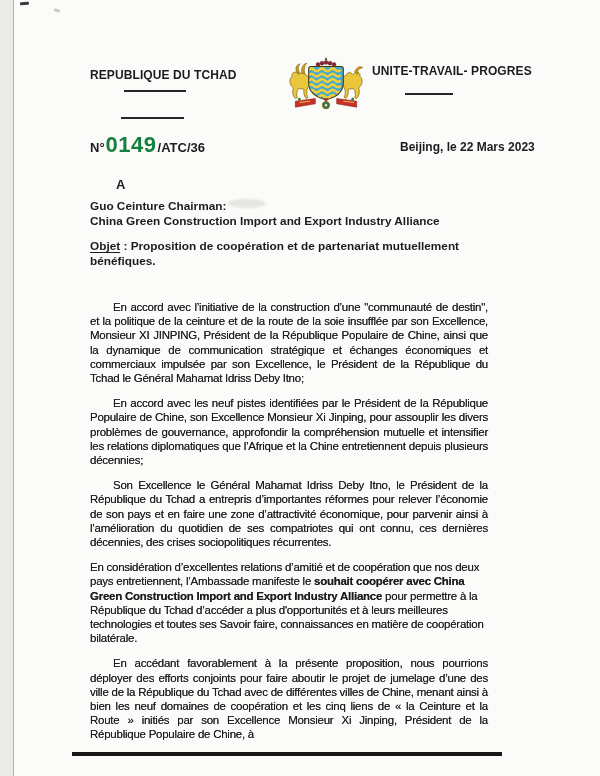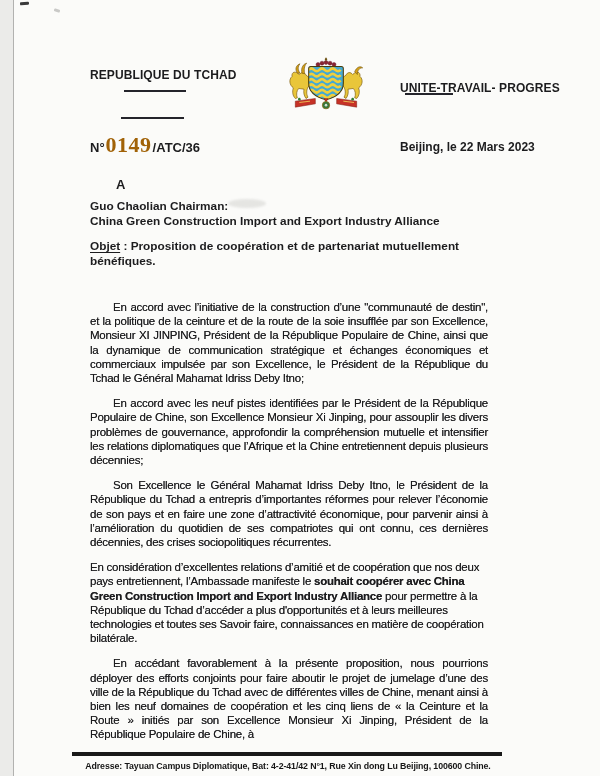--- a/index.html
+++ b/index.html
@@ -18,27 +18,27 @@
   .smudge { position:absolute; left:228px; top:199px; width:38px; height:9px;
     background:#b9b9b5; opacity:.32; border-radius:50%; filter:blur(1px); }
 
   .hline { position:absolute; height:2px; background:#24242b; }
   .u1 { left:124px; top:90px; width:62px; }
   .u2 { left:121px; top:117px; width:63px; }
   .u3 { left:405px; top:93px; width:48px; }
 
   .t-country { position:absolute; left:90px; top:68px; font-size:12px; font-weight:700; letter-spacing:.1px; }
   .t-embassy { position:absolute; left:90px; top:96px; font-size:12px; font-weight:700; letter-spacing:.1px; }
-  .t-motto   { position:absolute; left:372px; top:81px; font-size:12px; font-weight:700; letter-spacing:.1px;margin-left:28px; }
+  .t-motto   { position:absolute; left:372px; top:64px; font-size:12px; font-weight:700; letter-spacing:.1px; }
   .arms { position:absolute; left:286px; top:57px; width:80px; height:63px; }
 
   .ref { position:absolute; left:90px; top:134px; display:flex; align-items:baseline; }
   .ref-prefix, .ref-suffix { font-size:13px; font-weight:700; }
-  .ref-number { font-family:Liberation Serif, serif; font-size:22px; font-weight:700;
-    color:#a16207; letter-spacing:.5px; line-height:1; padding:0 1px; }
+  .ref-number { font-family:Liberation Sans, sans-serif; font-size:22px; font-weight:700;
+    color:#15803d; letter-spacing:.5px; line-height:1; padding:0 1px; }
   .date { position:absolute; left:372px; top:140px; font-size:12px; font-weight:700;padding-left:28px; }
 
   .salutation { position:absolute; left:116px; top:177px; font-size:13px; font-weight:700; }
   .addr { position:absolute; left:90px; top:199px; font-size:11.8px; font-weight:700; line-height:15px; }
   .subject { position:absolute; left:90px; top:239px; width:428px; font-size:11.8px;
     font-weight:700; line-height:15px; }
   .subject-label { text-decoration:underline; text-underline-offset:2px;margin-top:7px; }
 
   .body-text { position:absolute; left:90px; top:300px; width:414px;
     font-size:11.5px; line-height:14.2px; letter-spacing:-0.25px;
@@ -124,32 +124,31 @@
 
   <div class="ref">
     <span class="ref-prefix">N°</span>
     <span class="ref-number">0149</span>
     <span class="ref-suffix">/ATC/36</span>
   </div>
   <div class="date">Beijing, le 22 Mars 2023</div>
 
   <div class="salutation">A</div>
   <div class="addr">
-    <div>Guo Chaolian Chairman:</div>
+    <div>Guo Ceinture Chairman:</div>
     <div>China Green Construction Import and Export Industry Alliance</div>
   </div>
 
   <div class="subject">
     <span class="subject-label">Objet</span><span> : Proposition de coopération et de partenariat mutuellement bénéfiques.</span>
   </div>
 
   <div class="body-text">
     <p class="p-just p-ind">En accord avec l’initiative de la construction d’une "communauté de destin", et la politique de la ceinture et de la route de la soie insufflée par son Excellence, Monsieur XI JINPING, Président de la République Populaire de Chine, ainsi que la dynamique de communication stratégique et échanges économiques et commerciaux impulsée par son Excellence, le Président de la République du Tchad le Général Mahamat Idriss Deby Itno;</p>
     <p class="p-just p-ind">En accord avec les neuf pistes identifiées par le Président de la République Populaire de Chine, son Excellence Monsieur Xi Jinping, pour assouplir les divers problèmes de gouvernance, approfondir la compréhension mutuelle et intensifier les relations diplomatiques que l’Afrique et la Chine entretiennent depuis plusieurs décennies;</p>
     <p class="p-just p-ind">Son Excellence le Général Mahamat Idriss Deby Itno, le Président de la République du Tchad a entrepris d’importantes réformes pour relever l’économie de son pays et en faire une zone d’attractivité économique, pour parvenir ainsi à l’amélioration du quotidien de ses compatriotes qui ont connu, ces dernières décennies, des crises sociopolitiques récurrentes.</p>
     <p><span>En considération d’excellentes relations d’amitié et de coopération que nos deux pays entretiennent, l’Ambassade manifeste le </span><span class="seg-bold">souhait coopérer avec China Green Construction Import and Export Industry Alliance</span><span> pour permettre à la République du Tchad d’accéder a plus d'opportunités et à leurs meilleures technologies et toutes ses Savoir faire, connaissances en matière de coopération bilatérale.</span></p>
     <p class="p-just p-ind">En accédant favorablement à la présente proposition, nous pourrions déployer des efforts conjoints pour faire aboutir le projet de jumelage d’une des ville de la République du Tchad avec de différentes villes de Chine, menant ainsi à bien les neuf domaines de coopération et les cinq liens de « la Ceinture et la Route » initiés par son Excellence Monsieur Xi Jinping, Président de la République Populaire de Chine, à</p>
   </div>
 
   <div class="footer-rule"></div>
-  <div class="footer-addr">Adresse: Tayuan Campus Diplomatique, Bat: 4-2-41/42 N°1, Rue Xin dong Lu Beijing, 100600 Chine.</div>
 
 </div>
 
 </body></html>

